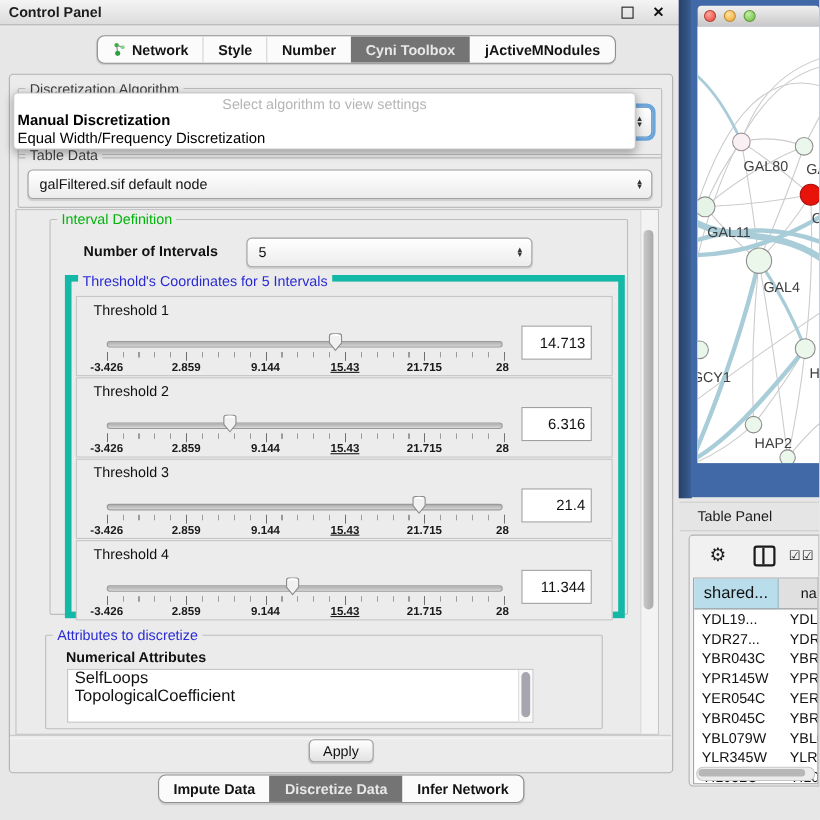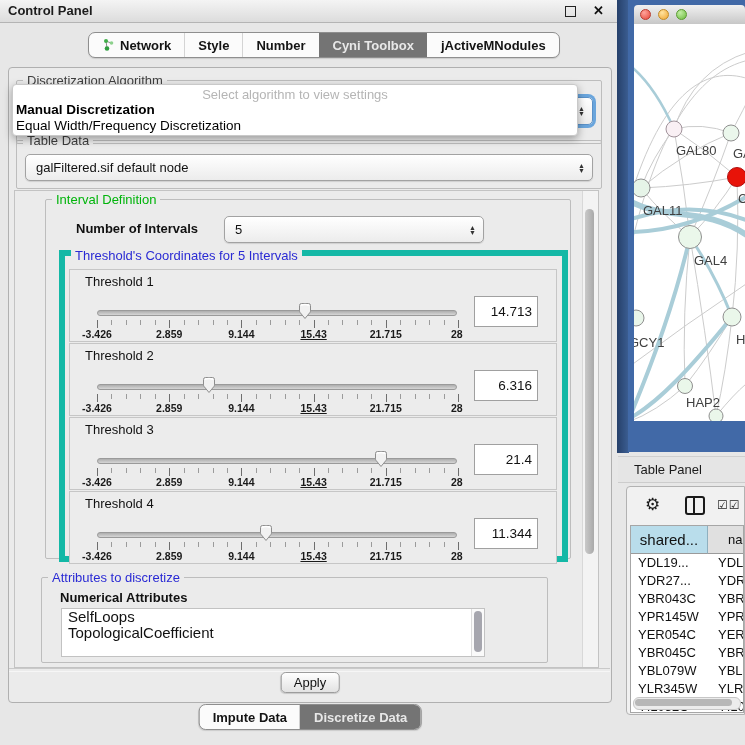--- a/index.html
+++ b/index.html
@@ -350,20 +350,23 @@
   <div class="tabbar bottom">
 
       <div class="tab">
         <span>Impute Data</span>
       </div>
 
       <div class="tab selected">
         <span>Discretize Data</span>
       </div>
 
+      <div class="tab">
+        <span>Infer Network</span>
+      </div>
 
   </div>
 
   <div class="net-strip"></div>
   <div class="net-frame">
     <div class="net-titlebar">
       <span class="tl red"></span>
       <span class="tl yellow"></span>
       <span class="tl green"></span>
     </div>

